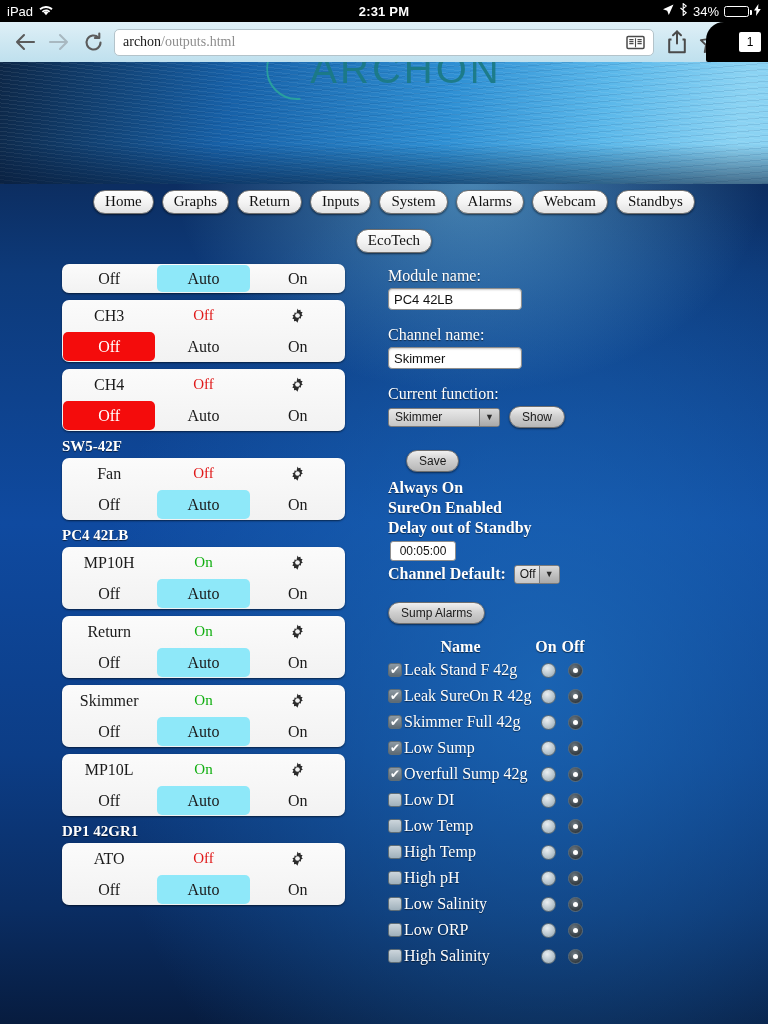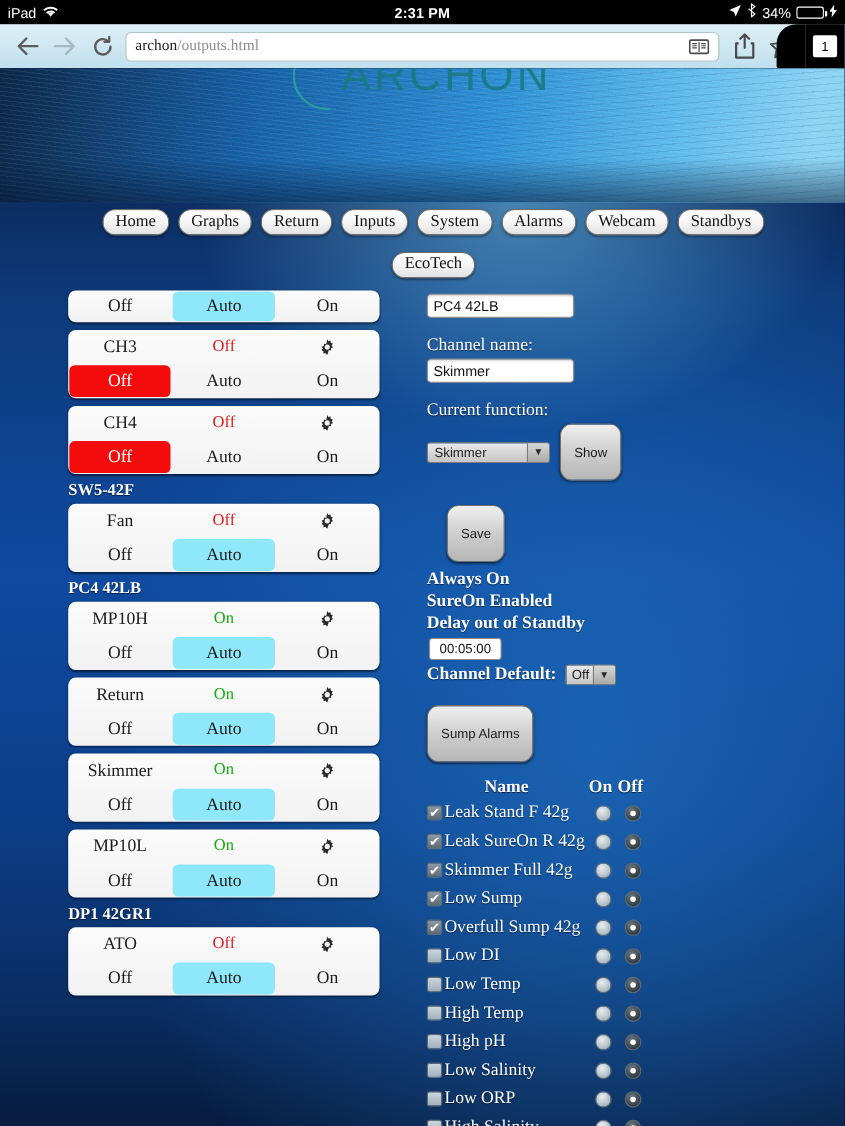--- a/index.html
+++ b/index.html
@@ -194,21 +194,21 @@
     display:flex; align-items:center; justify-content:center;
     font-size:9px; color:#2a2a2a;
   }
   .select.small { width:46px; height:19px; }
   .select.small .sv { padding-left:5px; }
   .gbtn {
     display:inline-flex; align-items:center; justify-content:center;
     background: linear-gradient(180deg,#f0f0f0 0%, #cfcfcf 48%, #b6b6b6 100%);
     border:1px solid #6f6f6f; border-radius:11px;
     font-family:"Liberation Sans", sans-serif; font-size:12px; color:#1a1a1a;
-    padding: 18px 12px;
+    padding: 3px 12px;
     box-shadow: 0 1px 2px rgba(0,0,0,.5);
   }
   .plain-line {
     font-family:"Liberation Serif", serif; font-size:16px; color:#fff;
     text-shadow:0 1px 1px rgba(0,0,0,.55); line-height:20px;font-weight:bold;
   }
   .timebox {
     width:66px; height:20px; background:#fff; border:1px solid #8e8e8e; border-radius:3px;
     font-family:"Liberation Sans", sans-serif; font-size:12px; color:#111;
     display:flex; align-items:center; justify-content:center;
@@ -506,20 +506,21 @@
         <div class="card-btns">
           <div class="btn3">Off</div>
           <div class="btn3 sel-auto">Auto</div>
           <div class="btn3">On</div>
         </div>
       </div>
     </div>
 
   <div class="right-col">
 
+    <div class="fld-label">Module name:</div>
     <div class="txtbox">PC4 42LB</div>
 
     <div class="fld-label">Channel name:</div>
     <div class="txtbox">Skimmer</div>
 
     <div class="fld-label">Current function:</div>
     <div class="sel-row">
       <div class="select">
         <span class="sv">Skimmer</span>
         <span class="arrow">▼</span>

